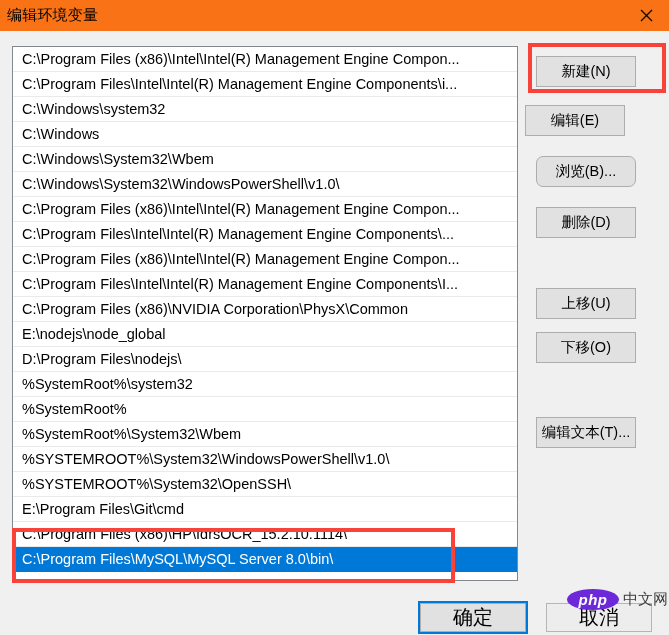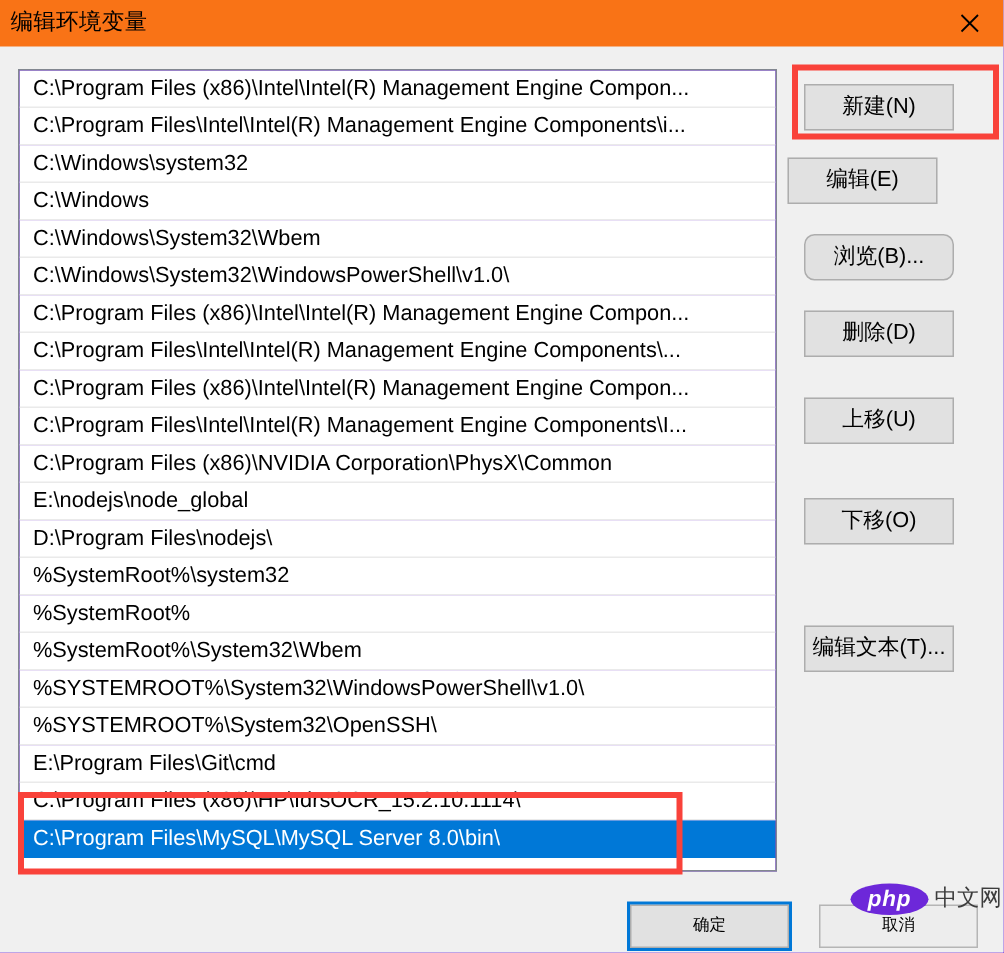--- a/index.html
+++ b/index.html
@@ -47,21 +47,21 @@
     padding: 0;
     cursor: default;
   }
   .close-btn svg { display: block; margin: 0 auto; }
 
   
   .listbox {
     position: absolute;
     left: 12px; top: 46px;
     width: 506px; height: 535px;
-    background: #6d28d9;
+    background: #b91c1c;
     border: 1px solid #828790;
     box-sizing: border-box;
     overflow: hidden;
   }
   .list-inner {
     position: absolute;
     left: 0; top: 0;
     width: 100%;
   }
   .row {
@@ -97,34 +97,34 @@
     text-align: center;
     line-height: 29px;
     padding: 0;
     cursor: default;
     white-space: nowrap;
   }
   .btn-new      { left: 536px; top: 56px; }
   .btn-edit     { left: 525px; top: 105px; }
   .btn-browse   { left: 536px; top: 156px; border-radius: 7px; }
   .btn-delete   { left: 536px; top: 207px; }
-  .btn-up       { left: 536px; top: 265px; }
+  .btn-up       { left: 536px; top: 288px; }
   .btn-down     { left: 536px; top: 332px; }
   .btn-edittext { left: 536px; top: 417px; }
 
   
   .bottom-btn {
     position: absolute;
     width: 106px;
     height: 29px;
     background: #e1e1e1;
     border: 1px solid #adadad;
     box-sizing: border-box;
     font-family: "Liberation Sans", "DejaVu Sans", sans-serif;
-    font-size: 11px;
+    font-size: 20px;
     color: #000000;
     text-align: center;
     line-height: 27px;
     padding: 0;
     cursor: default;
   }
   .btn-ok {
     left: 420px; top: 603px;
     outline: 2px solid #0078d7;
     outline-offset: 0px;

